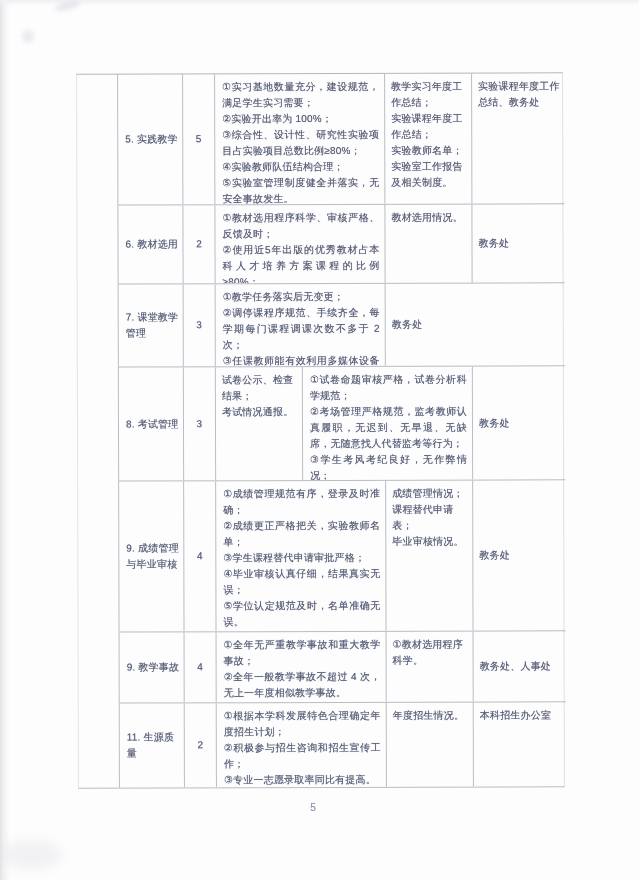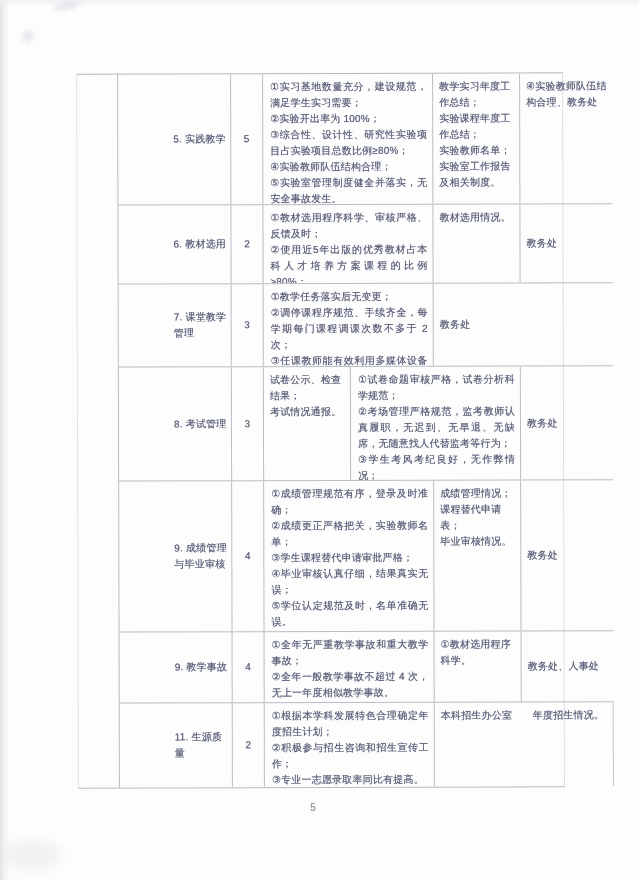--- a/index.html
+++ b/index.html
@@ -39,21 +39,21 @@
     text-shadow:0 0 .7px rgba(90,95,120,.75);
   }
   .col-merged{width:41px;flex:none;border-right:1px solid rgba(120,126,140,.5);box-sizing:border-box;}
   .rows{flex:1;display:flex;flex-direction:column;}
   .trow{display:flex;box-sizing:border-box;overflow:hidden;}
   .trow + .trow{border-top:1px solid rgba(120,126,140,.5);}
   .r0{height:130px;}.r1{height:80px;}.r2{height:83px;}.r3{height:114px;}
   .r4{height:152px;}.r5{height:71px;}.r6{height:85px;}
   .cell{box-sizing:border-box;overflow:hidden;}
   .c-name{width:65px;flex:none;border-right:1px solid rgba(120,126,140,.5);
-    display:flex;align-items:center;padding:2px 4px 2px 7px;margin-left:48px;}
+    display:flex;align-items:center;padding:2px 4px 2px 7px;}
   .c-score{width:32px;flex:none;border-right:1px solid rgba(120,126,140,.5);
     display:flex;align-items:center;justify-content:center;}
   .c-details{width:170px;flex:none;border-right:1px solid rgba(120,126,140,.5);
     padding:5px 5px 4px 7px;white-space:pre-wrap;text-align:justify;}
   .c-evidence{width:87px;flex:none;border-right:1px solid rgba(120,126,140,.5);
     padding:5px 4px 4px 6px;white-space:pre-wrap;}
   .c-dept{width:92px;flex:none;padding:2px 4px 2px 6px;display:flex;align-items:center;}
   .r0 .c-dept,.r6 .c-dept{align-items:flex-start;padding-top:5px;}
   .page-number{
     position:absolute;left:306px;top:802px;width:14px;
@@ -80,21 +80,21 @@
         <div class="cell c-score">5</div>
         <div class="cell c-details">①实习基地数量充分，建设规范，满足学生实习需要；
 ②实验开出率为 100%；
 ③综合性、设计性、研究性实验项目占实验项目总数比例≥80%；
 ④实验教师队伍结构合理；
 ⑤实验室管理制度健全并落实，无安全事故发生。</div>
         <div class="cell c-evidence">教学实习年度工作总结；
 实验课程年度工作总结；
 实验教师名单；
 实验室工作报告及相关制度。</div>
-        <div class="cell c-dept">④实验教师队伍结构合理、教务处</div>
+        <div class="cell c-dept">实验课程年度工作总结、教务处</div>
       </div>
 
       <div class="trow r1">
         <div class="cell c-name">6. 教材选用</div>
         <div class="cell c-score">2</div>
         <div class="cell c-details">①教材选用程序科学、审核严格、反馈及时；
 ②使用近5年出版的优秀教材占本科人才培养方案课程的比例≥80%；</div>
         <div class="cell c-evidence">教材选用情况。</div>
         <div class="cell c-dept">教务处</div>
       </div>
@@ -142,21 +142,21 @@
         <div class="cell c-evidence">①教材选用程序科学。</div>
         <div class="cell c-dept">教务处、人事处</div>
       </div>
 
       <div class="trow r6">
         <div class="cell c-name">11. 生源质量</div>
         <div class="cell c-score">2</div>
         <div class="cell c-details">①根据本学科发展特色合理确定年度招生计划；
 ②积极参与招生咨询和招生宣传工作；
 ③专业一志愿录取率同比有提高。</div>
+        <div class="cell c-evidence">年度招生情况。</div>
         <div class="cell c-dept">本科招生办公室</div>
-        <div class="cell c-evidence">年度招生情况。</div>
       </div>
 
     </div>
   </div>
 
   <div class="page-number">5</div>
 </div>
 
 </body></html>

